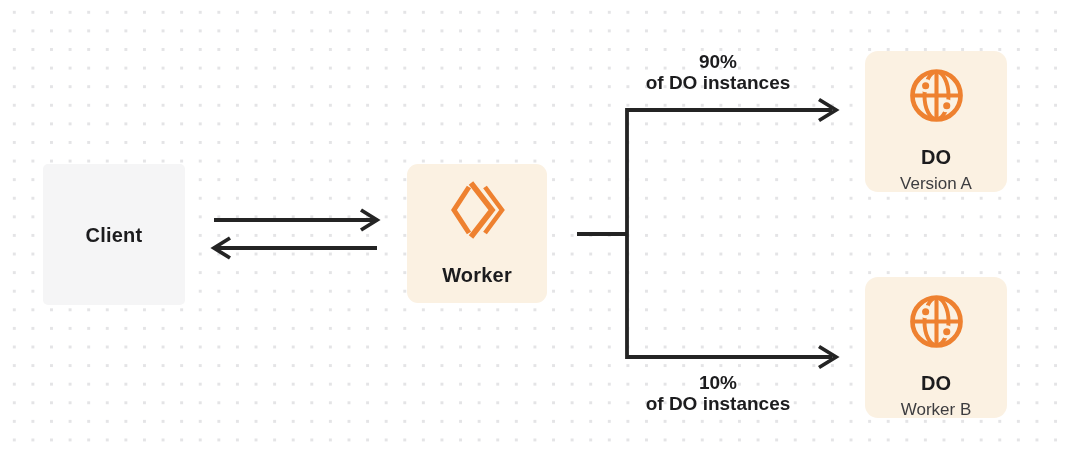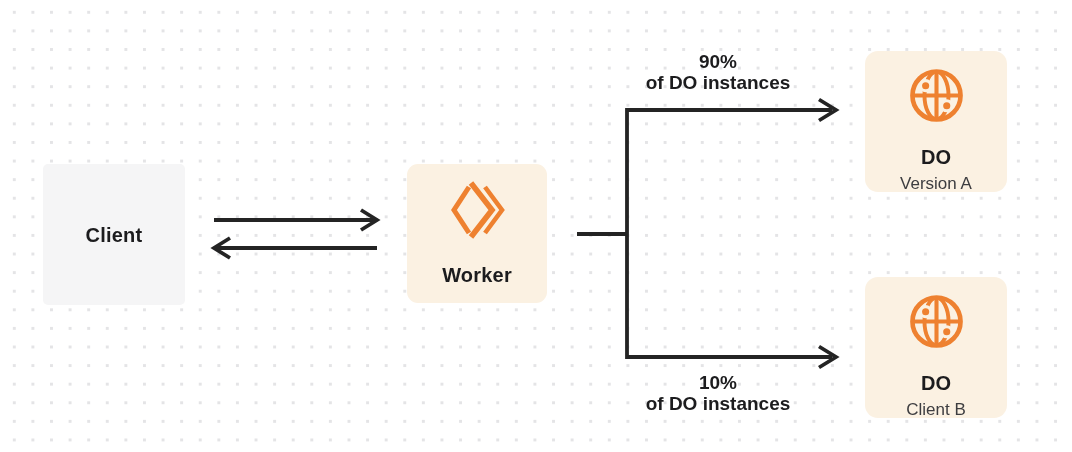--- a/index.html
+++ b/index.html
@@ -131,16 +131,16 @@
         <line x1="5.5" y1="32" x2="58.5" y2="32" stroke-width="4.6"></line>
         <line x1="32" y1="5.5" x2="32" y2="58.5" stroke-width="4.6"></line>
         <ellipse cx="32" cy="32" rx="13.5" ry="26.5" stroke-width="4.4"></ellipse>
       </g>
       <circle cx="19.8" cy="21" r="7.4" fill="var(--cream-box)"></circle>
       <circle cx="19.8" cy="21" r="4" fill="currentColor"></circle>
       <circle cx="43.5" cy="43.5" r="7.4" fill="var(--cream-box)"></circle>
       <circle cx="43.5" cy="43.5" r="4" fill="currentColor"></circle>
     </svg>
     <div class="do-title">DO</div>
-    <div class="do-subtitle">Client B</div>
+    <div class="do-subtitle">Worker B</div>
   </div>
 
 </div>
 
 </body></html>

